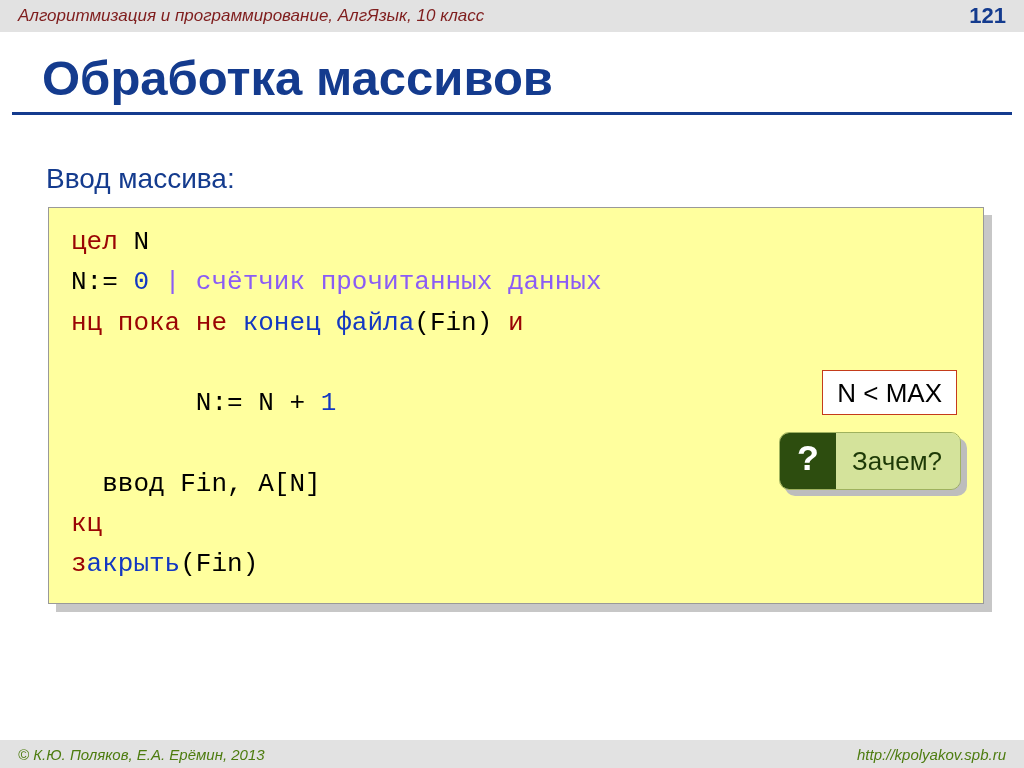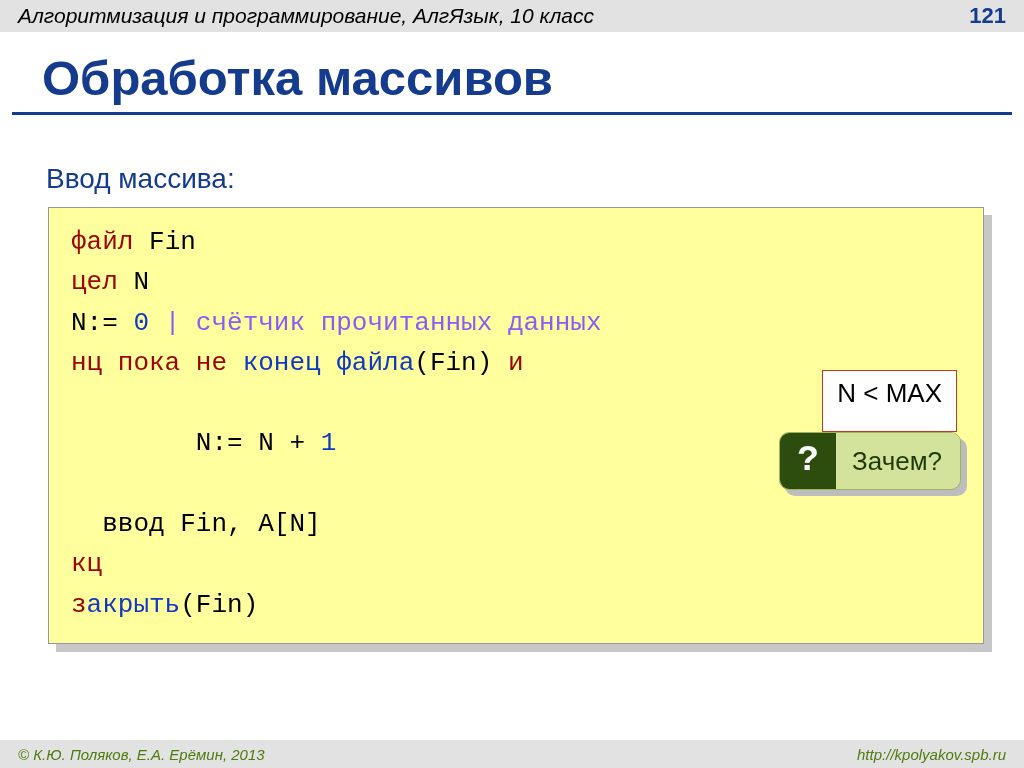--- a/index.html
+++ b/index.html
@@ -10,23 +10,23 @@
     position: relative;
     overflow: hidden;
   }
   .header-bar {
     background: #e2e2e2;
     height: 32px;
     padding: 0 18px;
     display: flex; align-items: center; justify-content: space-between;
   }
   .header-title {
-    color: #000000;
+    color: #7f1d1d;
     font-style: italic;
-    font-size: 21px;
+    font-size: 17px;
   }
   .page-number {
     color: #143b8e;
     font-weight: bold;
     font-size: 22px;
   }
   .main-title {
     color: #143b8e;
     font-size: 49px;
     font-weight: bold;
@@ -63,21 +63,21 @@
   .k-red { color: #9a0404; }
   .k-blue { color: #1338c2; }
   .k-green { color: #8b5cf6; }
   .k-black { color: #000; }
 
   .condition-box {
     position: absolute;
     top: 162px; right: 26px;
     background: #fff;
     border: 1.5px solid #c43b1a;
-    padding: 2px 14px 18px 14px;
+    padding: 2px 14px 1px 14px;
     font-family: Arial, sans-serif;
     font-size: 26px;
     color: #000;
   }
 
   .callout-wrap {
     position: absolute;
     top: 224px; right: 22px;
   }
   .callout-shadow {
@@ -131,23 +131,20 @@
   <span class="page-number">121</span>
 </div>
 
 <h1 class="main-title">Обработка массивов</h1>
 <div class="subtitle">Ввод массива:</div>
 
 <div class="code-panel-wrap">
   <div class="code-shadow"></div>
   <div class="code-panel">
     <div>
-      <span class="k-red">файл</span><span class="k-black"> Fin</span>
-    </div>
-    <div>
       <span class="k-red">цел</span><span class="k-black"> N</span>
     </div>
     <div>
       <span class="k-black">N:= </span><span class="k-blue">0</span><span class="k-green">   | счётчик прочитанных данных</span>
     </div>
     <div>
       <span class="k-red">нц пока не</span><span> </span><span class="k-blue">конец файла</span><span class="k-black">(Fin) </span><span class="k-red">и</span>
     </div>
     <div style="white-space:pre;">
       <span class="k-black">  N:= N + </span><span class="k-blue">1</span>

